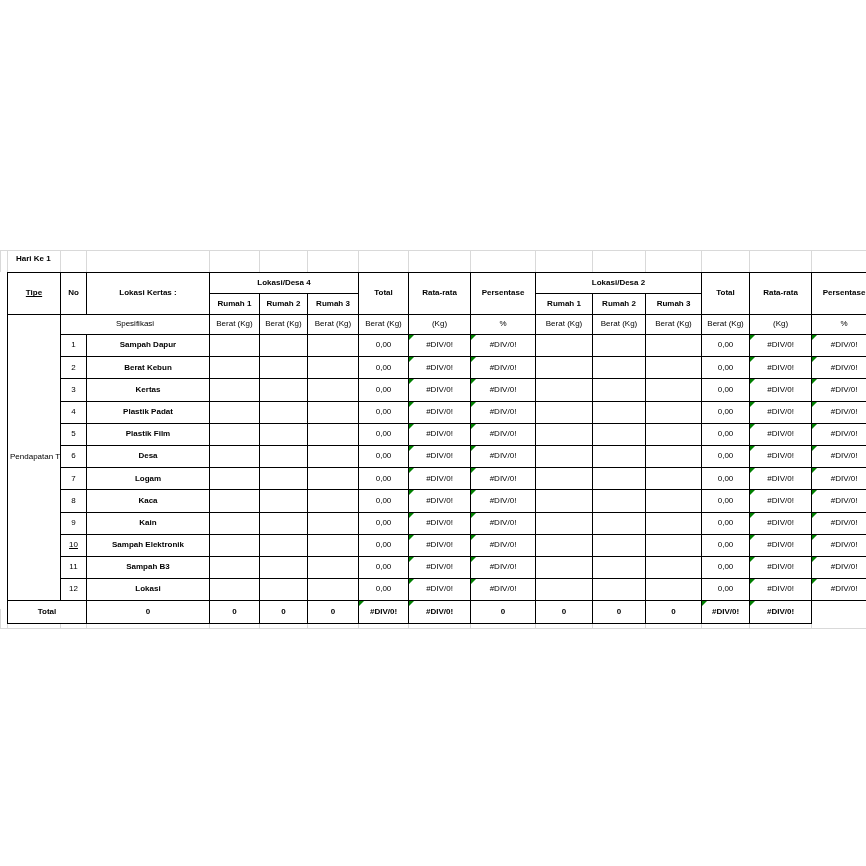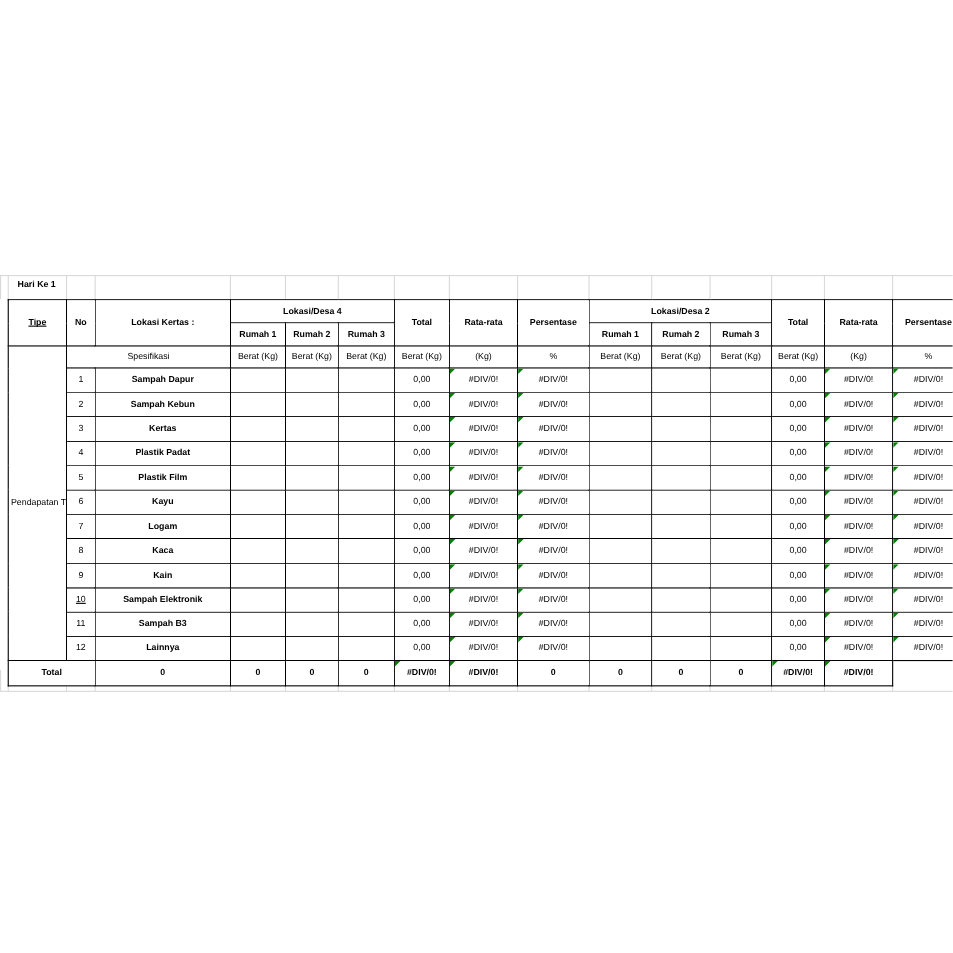--- a/index.html
+++ b/index.html
@@ -214,21 +214,21 @@
           <td class="err">#DIV/0!<span class="flag"></span></td>
           <td class="red"></td>
           <td class="red"></td>
           <td class="red"></td>
           <td>0,00</td>
           <td class="err">#DIV/0!<span class="flag"></span></td>
           <td class="err">#DIV/0!<span class="flag"></span></td>
         </tr>
         <tr>
           <td style="height: 21.2px;">2</td>
-          <td class="left">Sampah Kebun</td>
+          <td class="left">Berat Kebun</td>
           <td class="red"></td>
           <td class="red"></td>
           <td class="red"></td>
           <td>0,00</td>
           <td class="err">#DIV/0!<span class="flag"></span></td>
           <td class="err">#DIV/0!<span class="flag"></span></td>
           <td class="red"></td>
           <td class="red"></td>
           <td class="red"></td>
           <td>0,00</td>
@@ -278,21 +278,21 @@
           <td class="err">#DIV/0!<span class="flag"></span></td>
           <td class="red"></td>
           <td class="red"></td>
           <td class="red"></td>
           <td>0,00</td>
           <td class="err">#DIV/0!<span class="flag"></span></td>
           <td class="err">#DIV/0!<span class="flag"></span></td>
         </tr>
         <tr>
           <td style="height: 21.2px;">6</td>
-          <td class="left">Kayu</td>
+          <td class="left">Desa</td>
           <td class="red"></td>
           <td class="red"></td>
           <td class="red"></td>
           <td>0,00</td>
           <td class="err">#DIV/0!<span class="flag"></span></td>
           <td class="err">#DIV/0!<span class="flag"></span></td>
           <td class="red"></td>
           <td class="red"></td>
           <td class="red"></td>
           <td>0,00</td>
@@ -374,21 +374,21 @@
           <td class="err">#DIV/0!<span class="flag"></span></td>
           <td class="red"></td>
           <td class="red"></td>
           <td class="red"></td>
           <td>0,00</td>
           <td class="err">#DIV/0!<span class="flag"></span></td>
           <td class="err">#DIV/0!<span class="flag"></span></td>
         </tr>
         <tr>
           <td style="height: 21.2px;">12</td>
-          <td class="left">Lainnya</td>
+          <td class="left">Lokasi</td>
           <td class="red"></td>
           <td class="red"></td>
           <td class="red"></td>
           <td>0,00</td>
           <td class="err">#DIV/0!<span class="flag"></span></td>
           <td class="err">#DIV/0!<span class="flag"></span></td>
           <td class="red"></td>
           <td class="red"></td>
           <td class="red"></td>
           <td>0,00</td>

